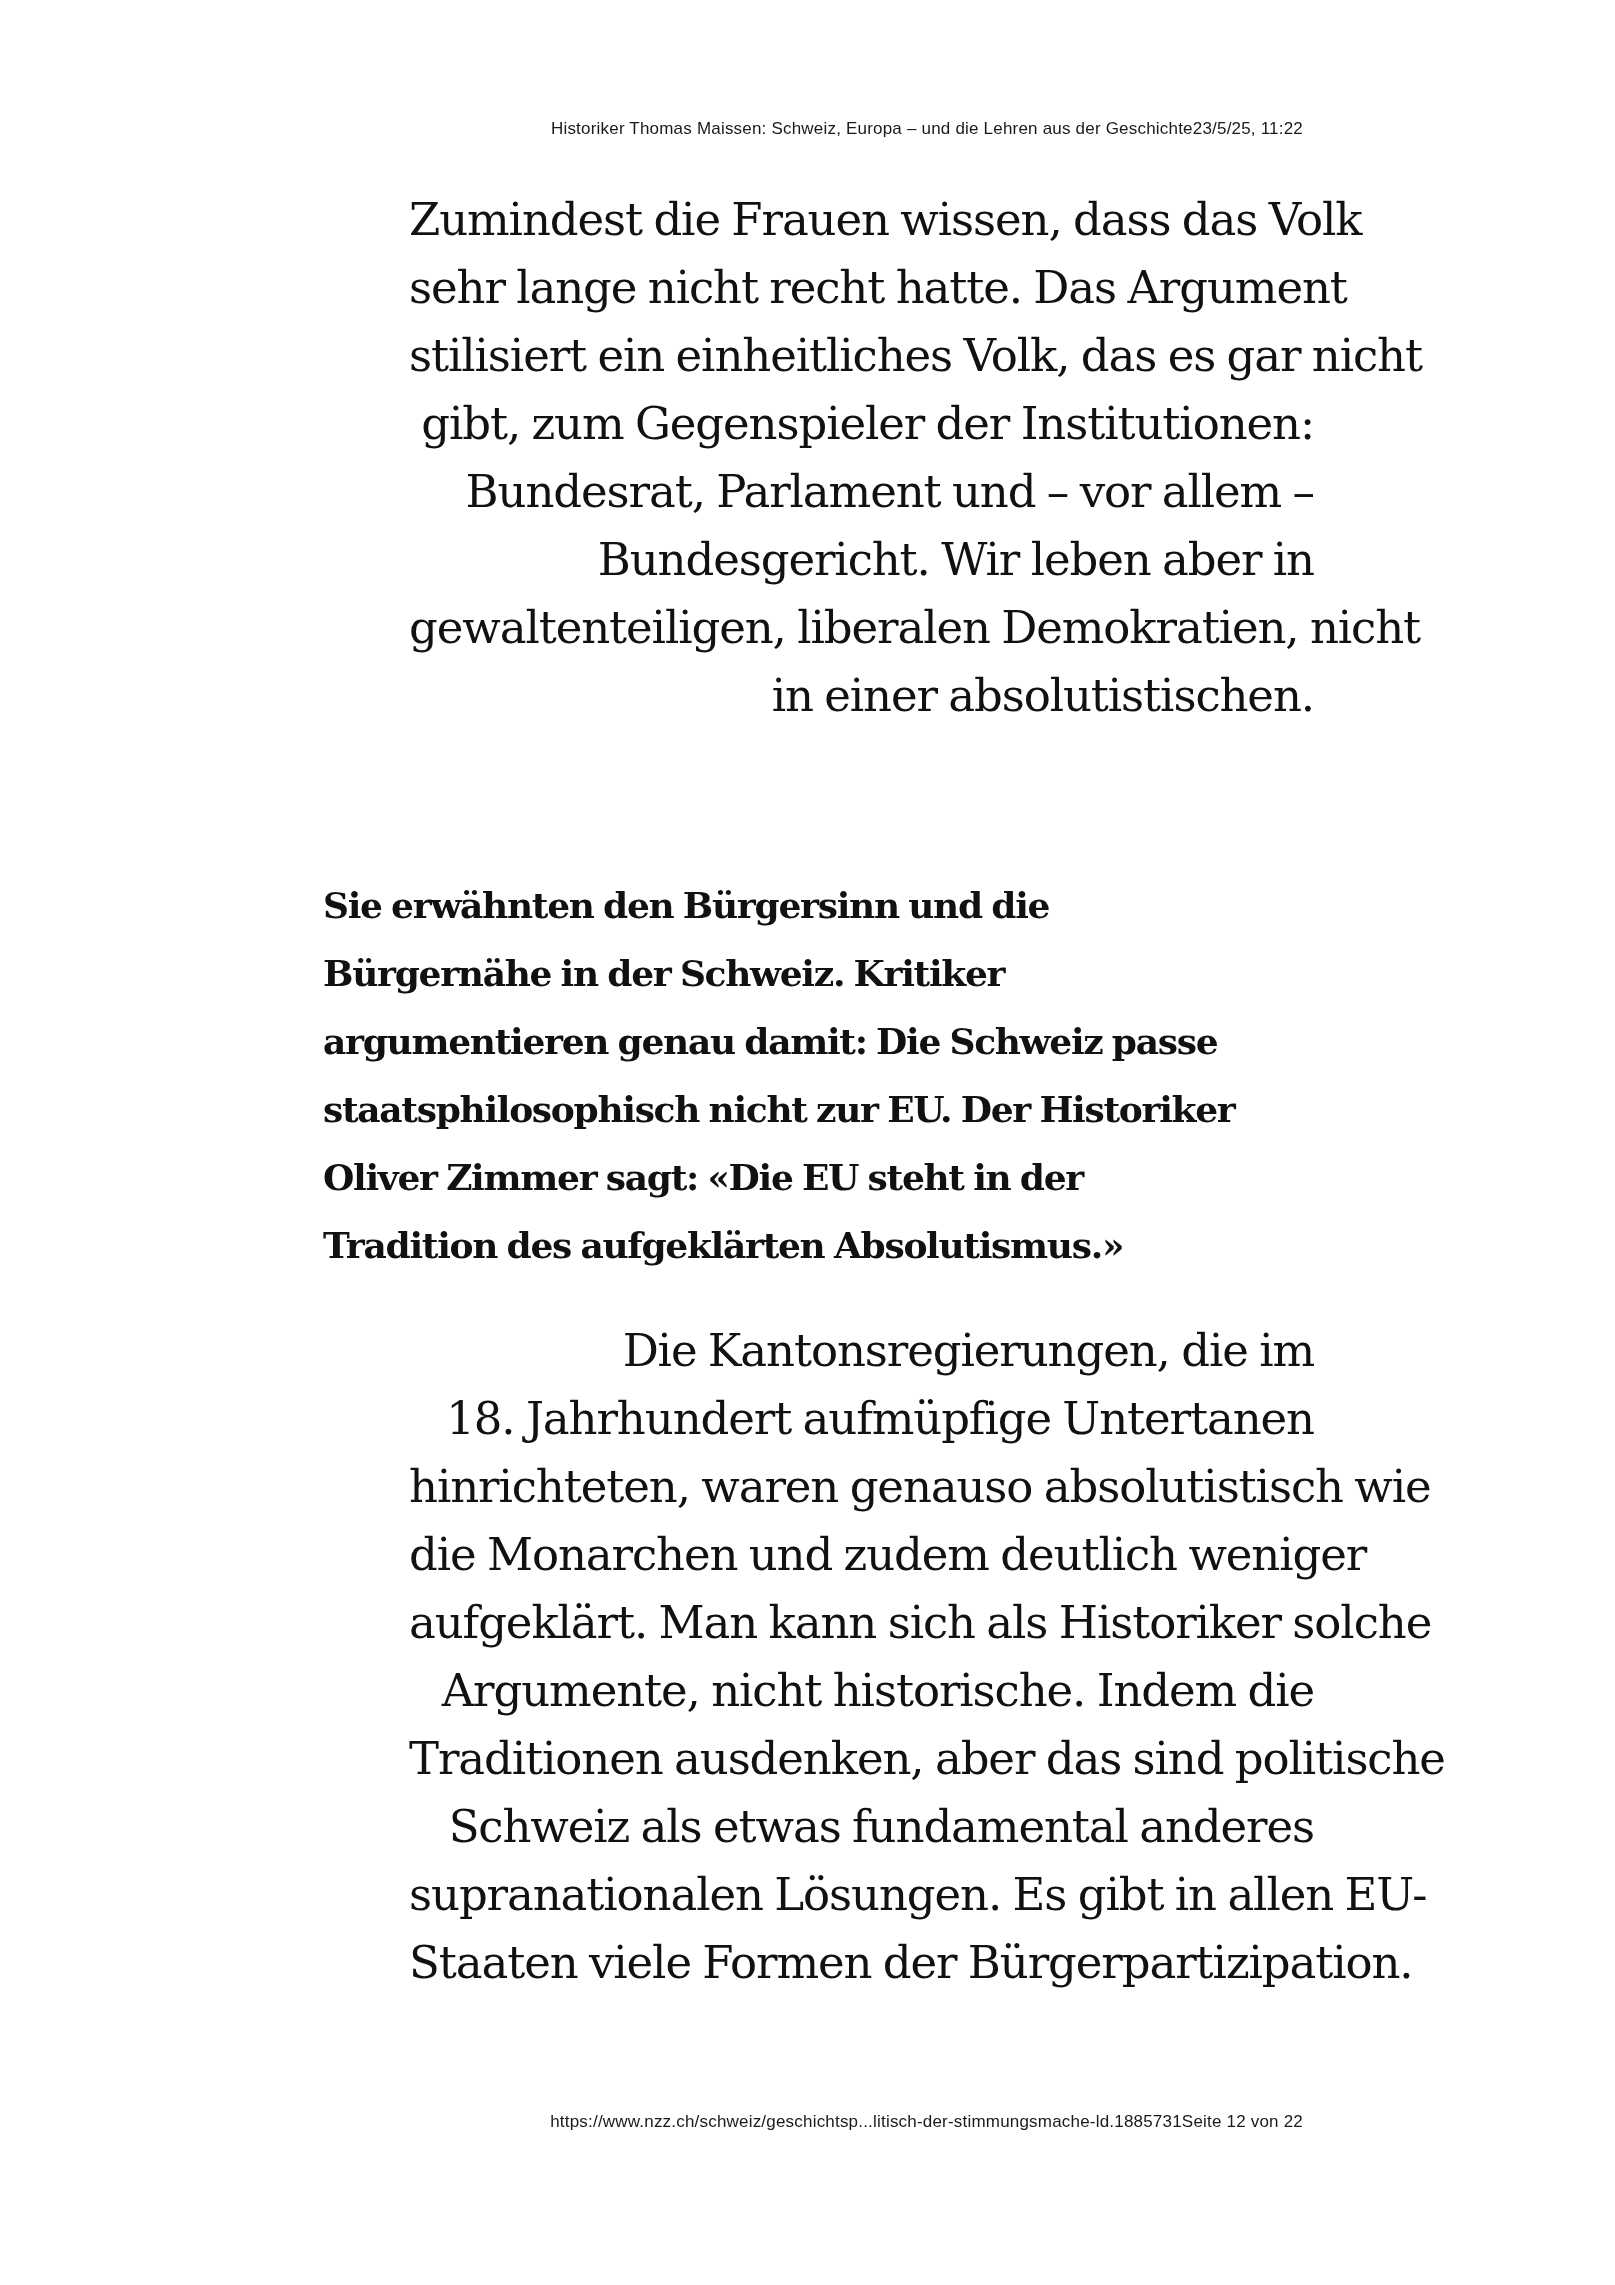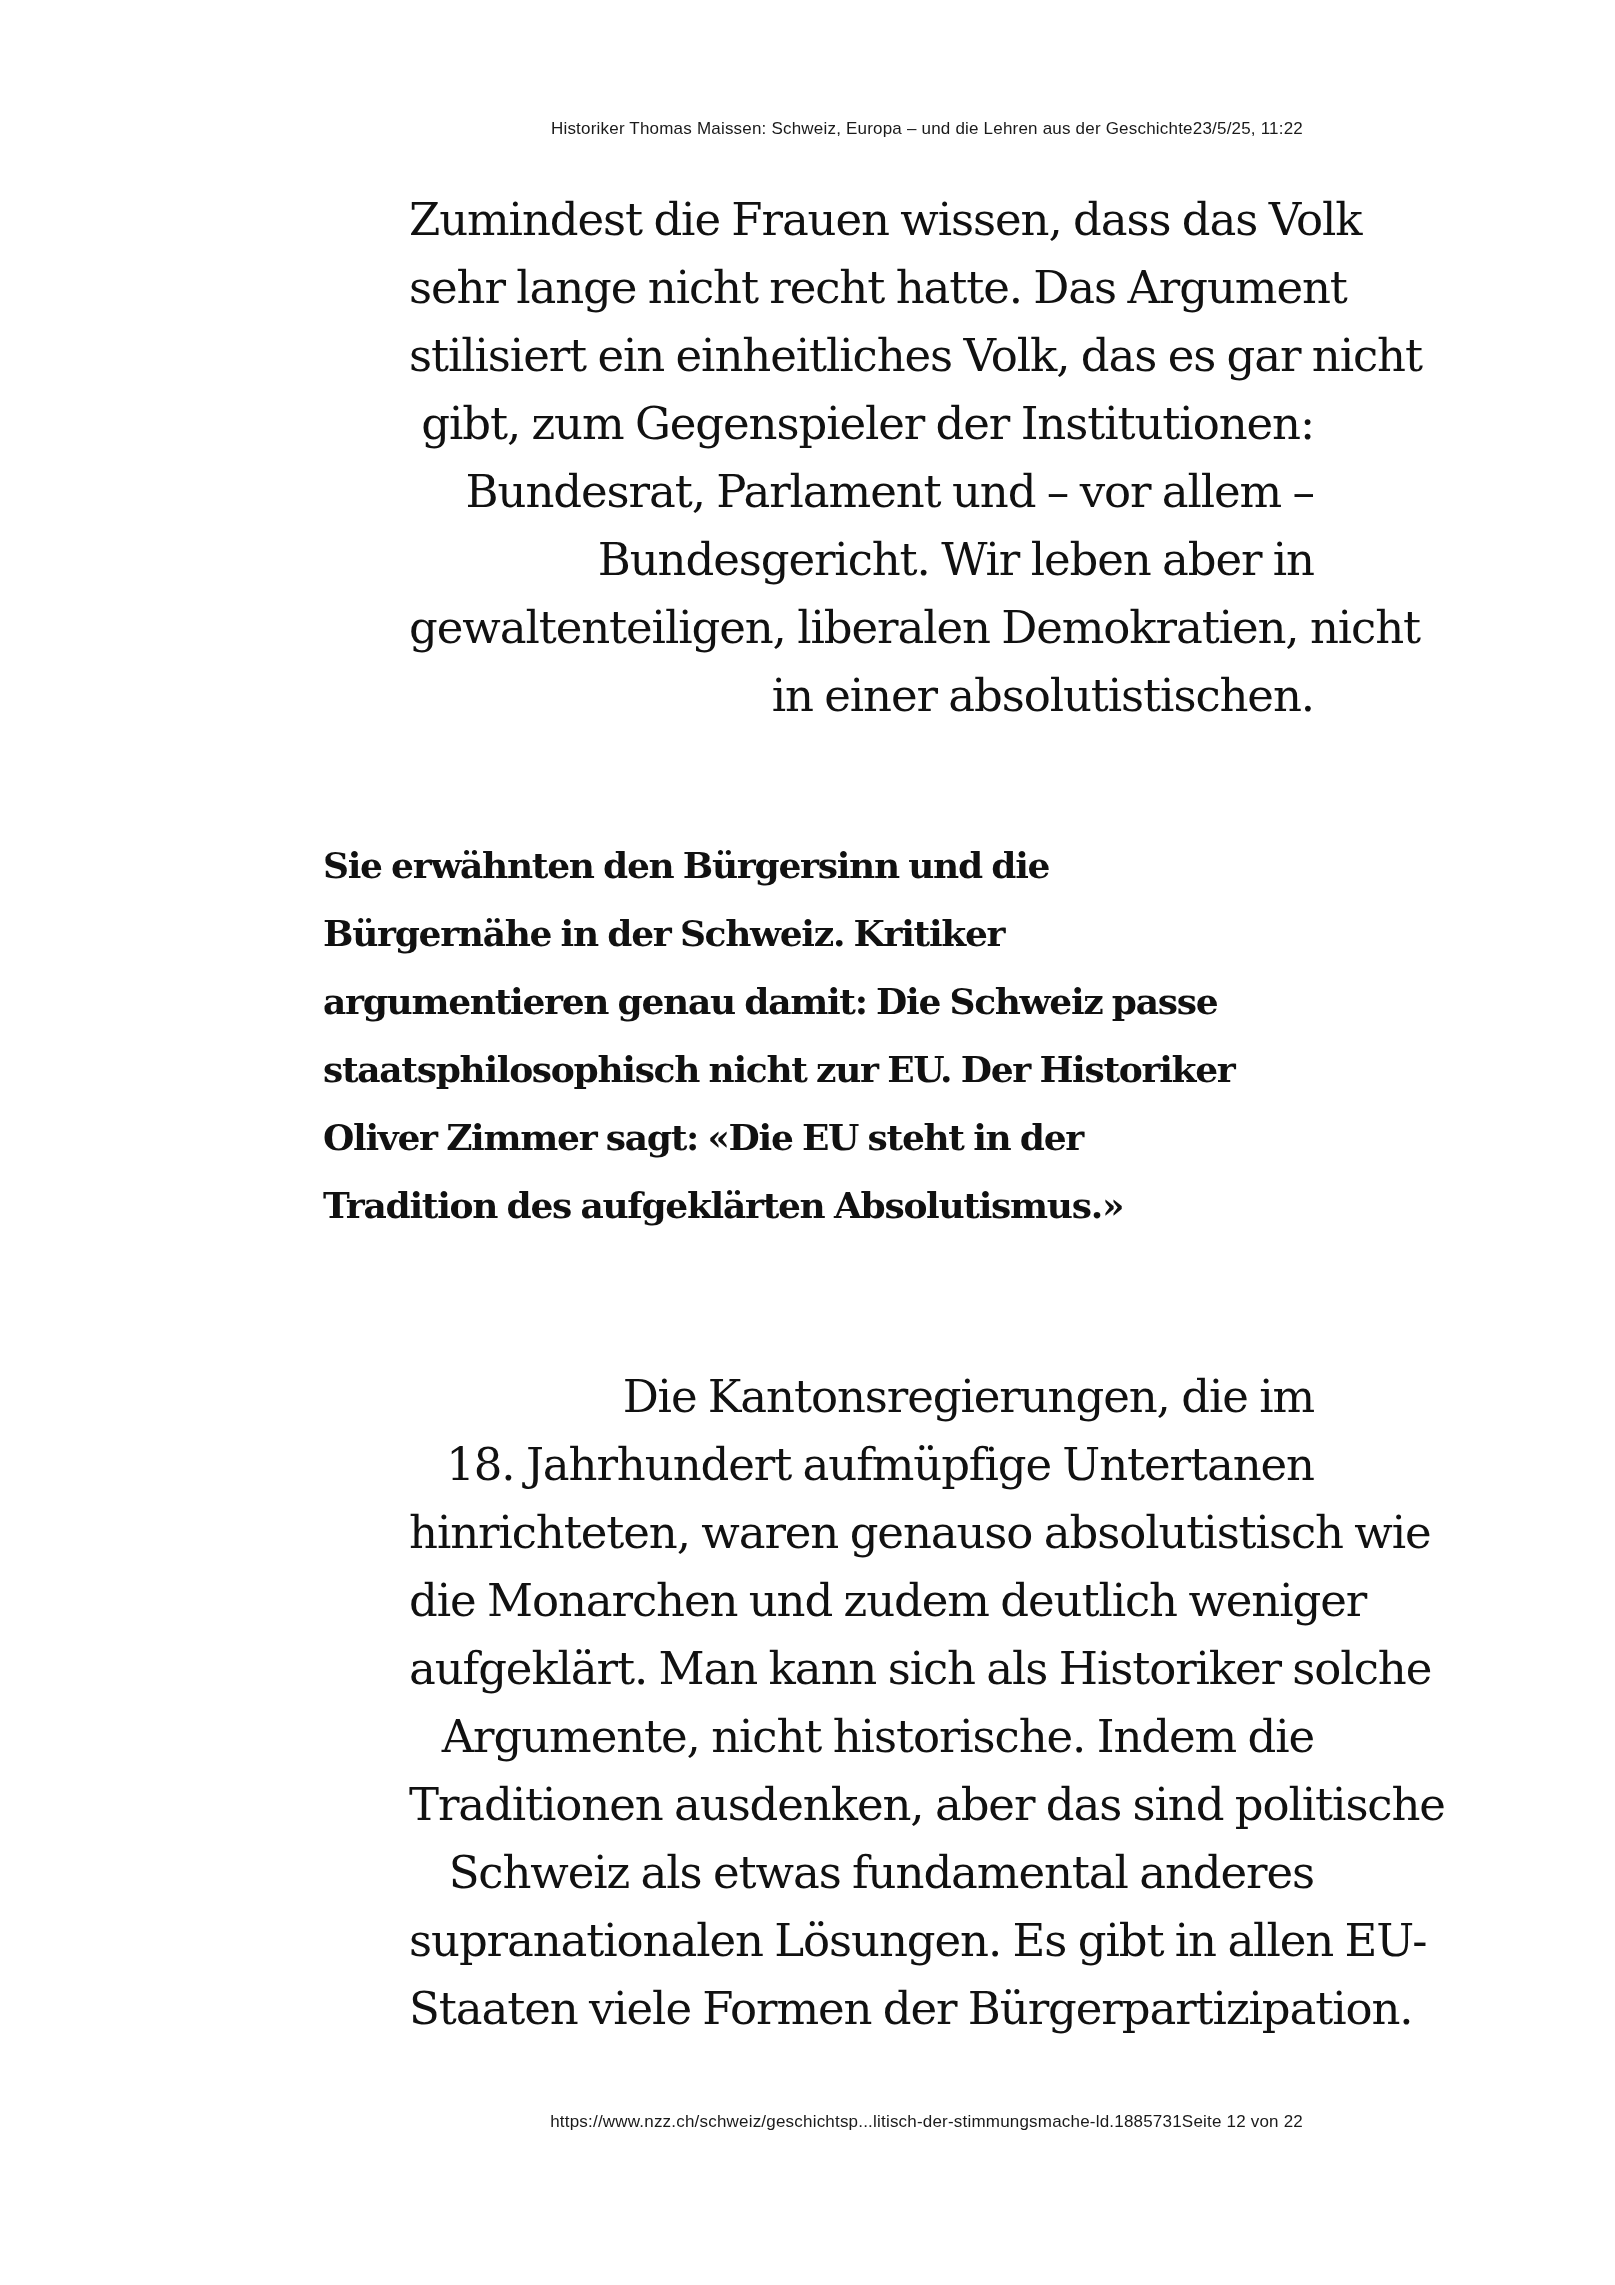--- a/index.html
+++ b/index.html
@@ -37,25 +37,25 @@
       color: #111111;
       letter-spacing: -1.1px;
       word-spacing: -1.8px;
       text-align: right;
     }
     .body-text .line {
       display: block;
       white-space: nowrap;
     }
     .p1 { top: 186px; }
-    .p2 { top: 1363px; }
+    .p2 { top: 1317px; }
     .question {
       position: absolute;
       left: 323px;
-      top: 831px;
+      top: 871px;
       width: 995px;
       font-family: "DejaVu Serif", serif;
       font-weight: bold;
       font-size: 36px;
       line-height: 68px;
       color: #111111;
       letter-spacing: -1.3px;
       word-spacing: -1.8px;
     }
     .question .line {

